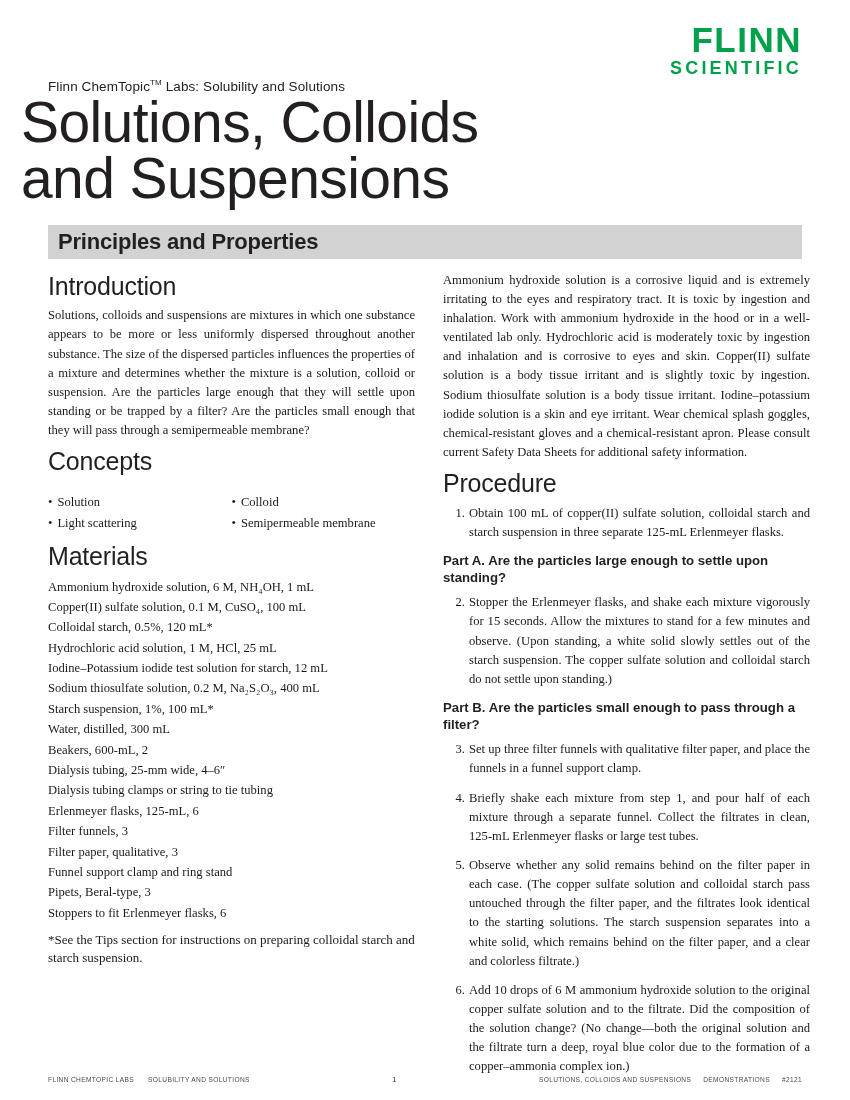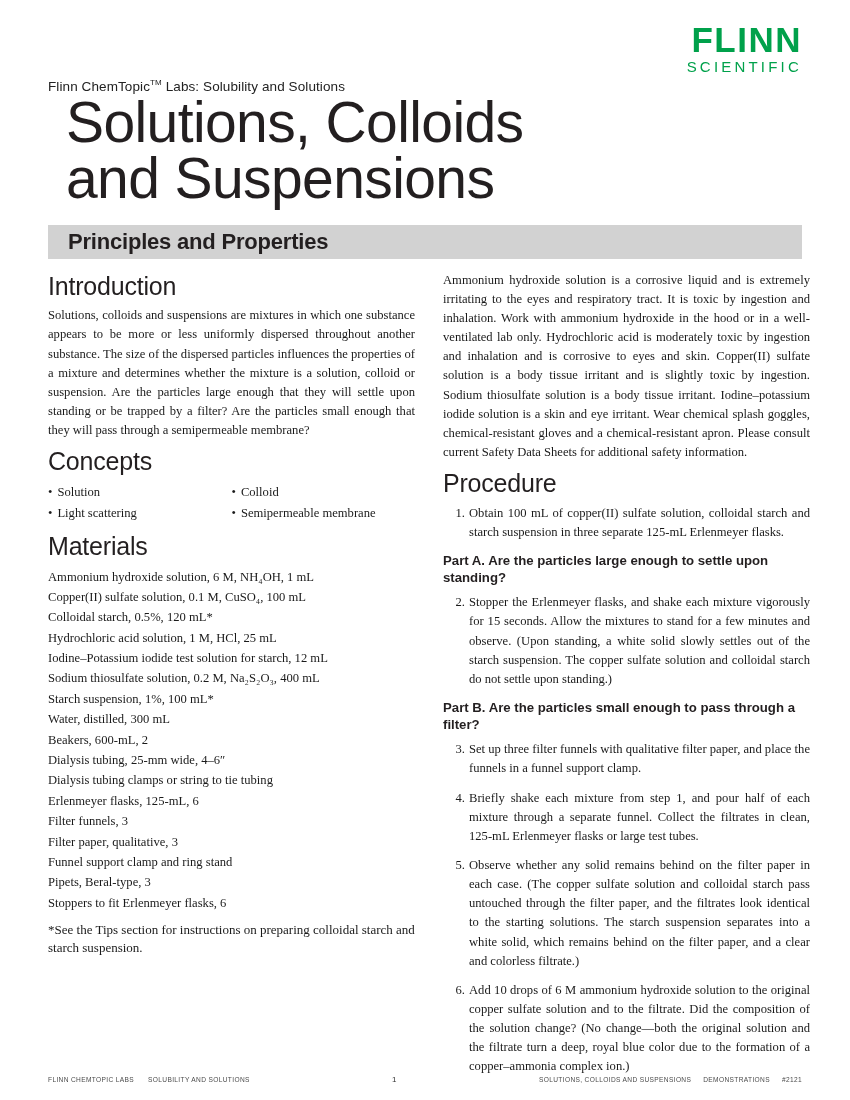--- a/index.html
+++ b/index.html
@@ -39,22 +39,22 @@
     font-family: "Liberation Sans", sans-serif;
     margin-left: 18px;
   }
   .logo-main {
     font-size: 35px;
     font-weight: bold;
     letter-spacing: 1.5px;
     display: block;
   }
   .logo-sub {
-    font-size: 15px;
-    font-weight: normal;
+    font-size: 18px;
+    font-weight: bold;
     letter-spacing: 3.2px;
     display: block;
     margin-top: 2px;
   }
   .kicker {
     position: absolute;
     left: 48px;
     top: 78px;
     font-family: "Liberation Sans", sans-serif;
     font-size: 13.5px;
@@ -62,21 +62,21 @@
     letter-spacing: 0.1px;
   }
   .kicker .tm {
     font-size: 8px;
     vertical-align: super;
   }
 
   
   .title {
     margin: 0;
-    padding: 0 66px;
+    padding: 0 21px;
     font-family: "Liberation Sans", sans-serif;
     font-weight: normal;
     font-size: 57px;
     line-height: 0.98;
     letter-spacing: -0.6px;
     color: #231f20;
   }
   .title .line { display: block; }
 
   
@@ -85,21 +85,21 @@
     background: #d2d2d2;
     height: 34px;
     display: flex;
     align-items: center;
   }
   .band-text {
     font-family: "Liberation Sans", sans-serif;
     font-weight: bold;
     font-size: 22px;
     color: #231f20;
-    padding-left: 20px;
+    padding-left: 10px;
     letter-spacing: -0.2px;
   }
 
   
   .columns {
     display: flex;
     padding: 12px 48px 0 48px;
     gap: 28px;
   }
   .col {
@@ -122,21 +122,21 @@
     margin: 0 0 4px 0;
     font-size: 12.6px;
     line-height: 1.52;
     text-align: justify;
     color: #1a1a1a;
   }
 
   
   .concepts {
     display: flex;
-    margin-top: 6px;
+    margin-top: 16px;
   }
   .concepts .ccol {
     width: 50%;
   }
   .concept-item {
     font-size: 12.6px;
     line-height: 1.72;
     color: #1a1a1a;
   }
   .concept-item .bullet { margin-right: 5px; }

